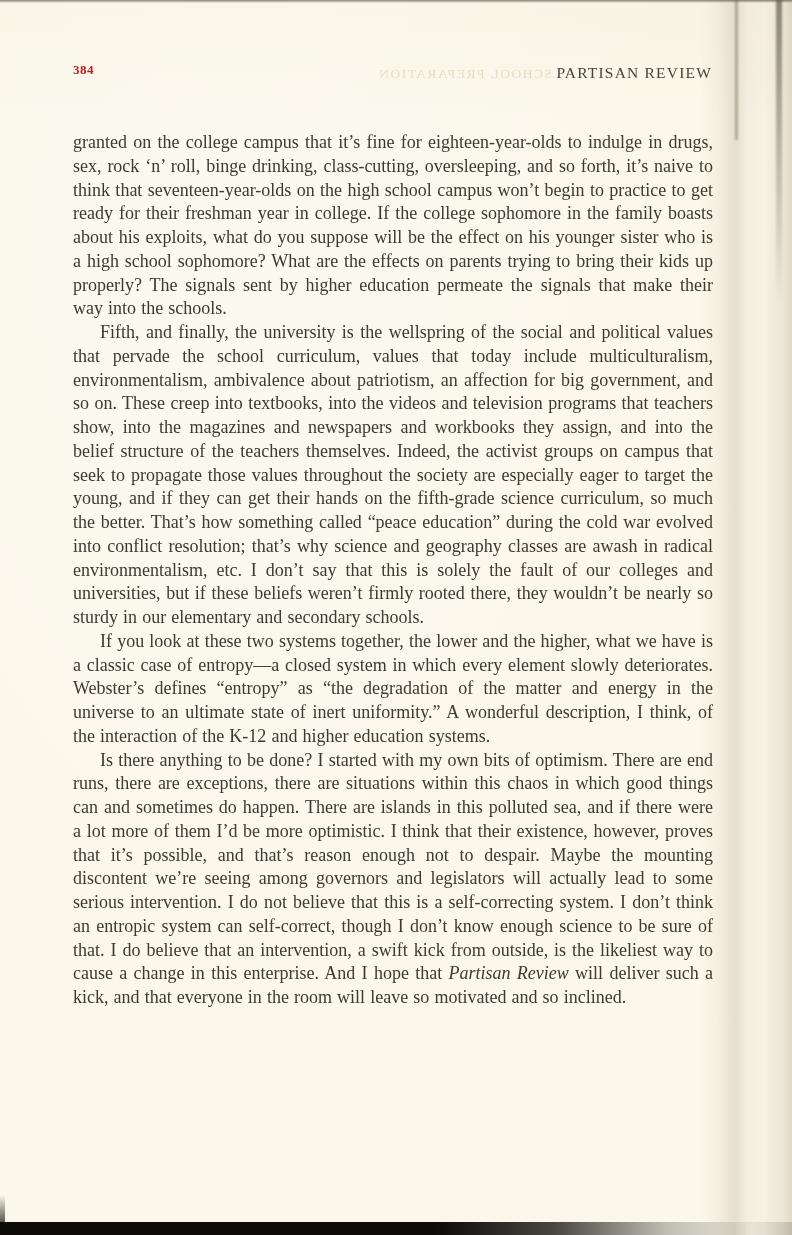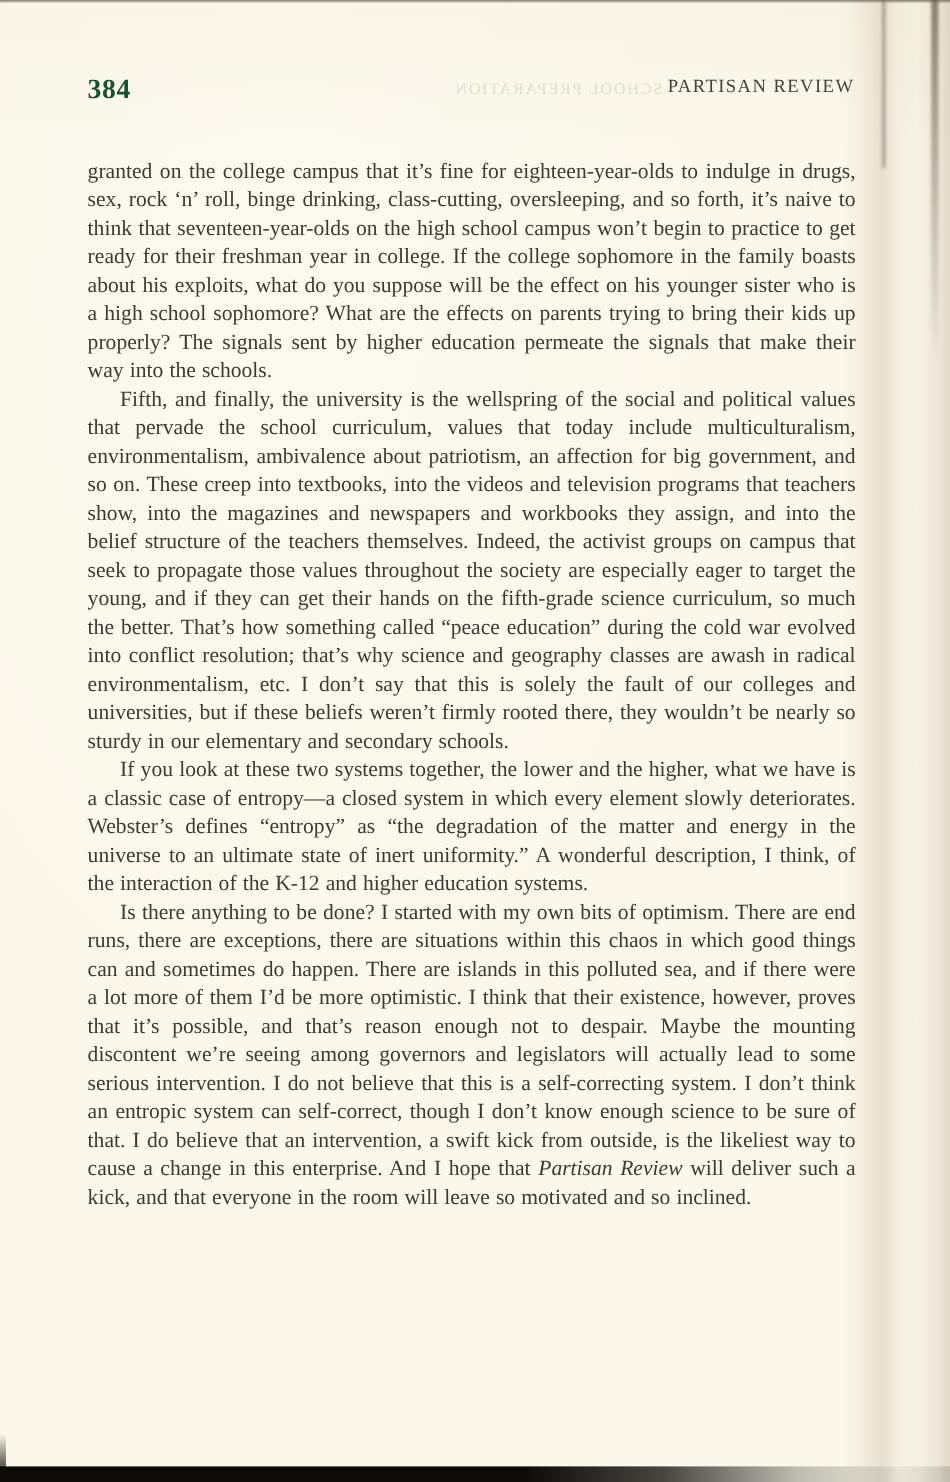--- a/index.html
+++ b/index.html
@@ -27,23 +27,23 @@
       linear-gradient(180deg, rgba(240,233,212,0.25), rgba(251,247,234,0) 120px);
     pointer-events: none;
   }
 
   
   .page-number {
     position: absolute;
     left: 73px;
     top: 62px;
     font-weight: bold;
-    font-size: 23px;
+    font-size: 13px;
     letter-spacing: 0.5px;
-    color: #14532d;
+    color: #b91c1c;
   }
   .running-header {
     position: absolute;
     right: 80px;
     top: 64px;
     font-size: 15.5px;
     letter-spacing: 1.2px;
     color: #46423a;
   }
   .ghost-header {

